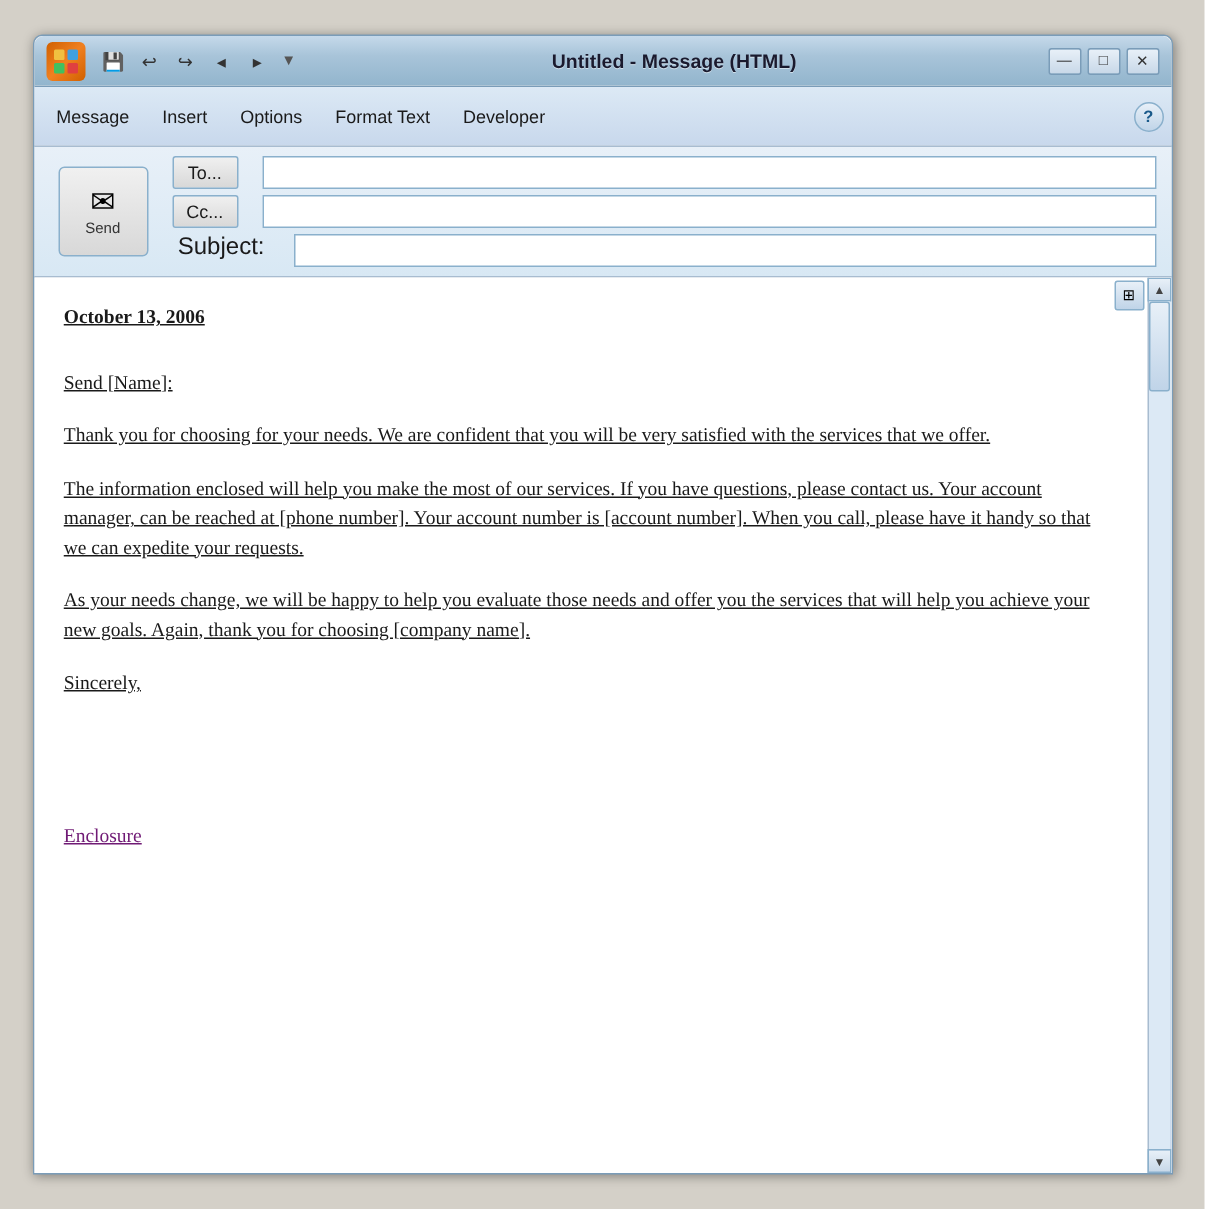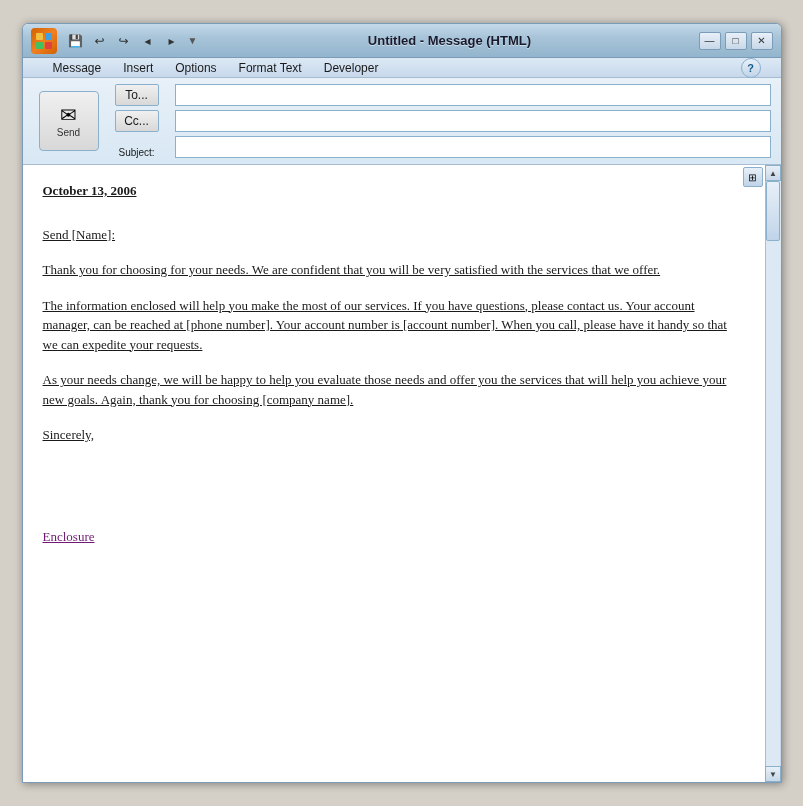--- a/index.html
+++ b/index.html
@@ -92,24 +92,24 @@
       cursor: pointer;
       display: flex;
       align-items: center;
       justify-content: center;
       font-size: 10px;
       color: #333;
     }
     
     .menu-bar {
       background: linear-gradient(to bottom, #dce9f5 0%, #c8d8ec 100%);
-      height: 20px;
-      display: flex;
-      align-items: center;
-      padding: 0 20px;
+      height: 40px;
+      display: flex;
+      align-items: center;
+      padding: 0 5px;
       border-bottom: 1px solid #a8bcd0;
       gap: 2px;
     }
     .menu-item {
       padding: 3px 10px;
       font-size: 12px;
       color: #1a1a1a;
       cursor: pointer;
       border-radius: 2px;
       white-space: nowrap;
@@ -170,21 +170,21 @@
     }
     .form-fields {
       flex: 1;
       display: flex;
       flex-direction: column;
       gap: 4px;
       padding-right: 10px;
     }
     .form-row {
       display: flex;
-      align-items: flex-end;
+      align-items: flex-start;
       gap: 16px;
     }
     .field-btn {
       min-width: 44px;
       height: 22px;
       background: linear-gradient(to bottom, #f0f0f0, #d8d8d8);
       border: 1px solid #8ab0cc;
       border-radius: 2px;
       font-size: 12px;
       color: #1a1a1a;
@@ -195,21 +195,21 @@
     .field-input {
       flex: 1;
       height: 22px;
       border: 1px solid #8ab0cc;
       background: white;
       font-size: 12px;
       padding: 0 4px;
       outline: none;
     }
     .subject-label {
-      font-size: 10px;
+      font-size: 16px;
       color: #1a1a1a;
       padding: 0 4px;
       min-width: 44px;
     }
     
     .body-area {
       flex: 1;
       display: flex;
       flex-direction: row;
       background: white;

